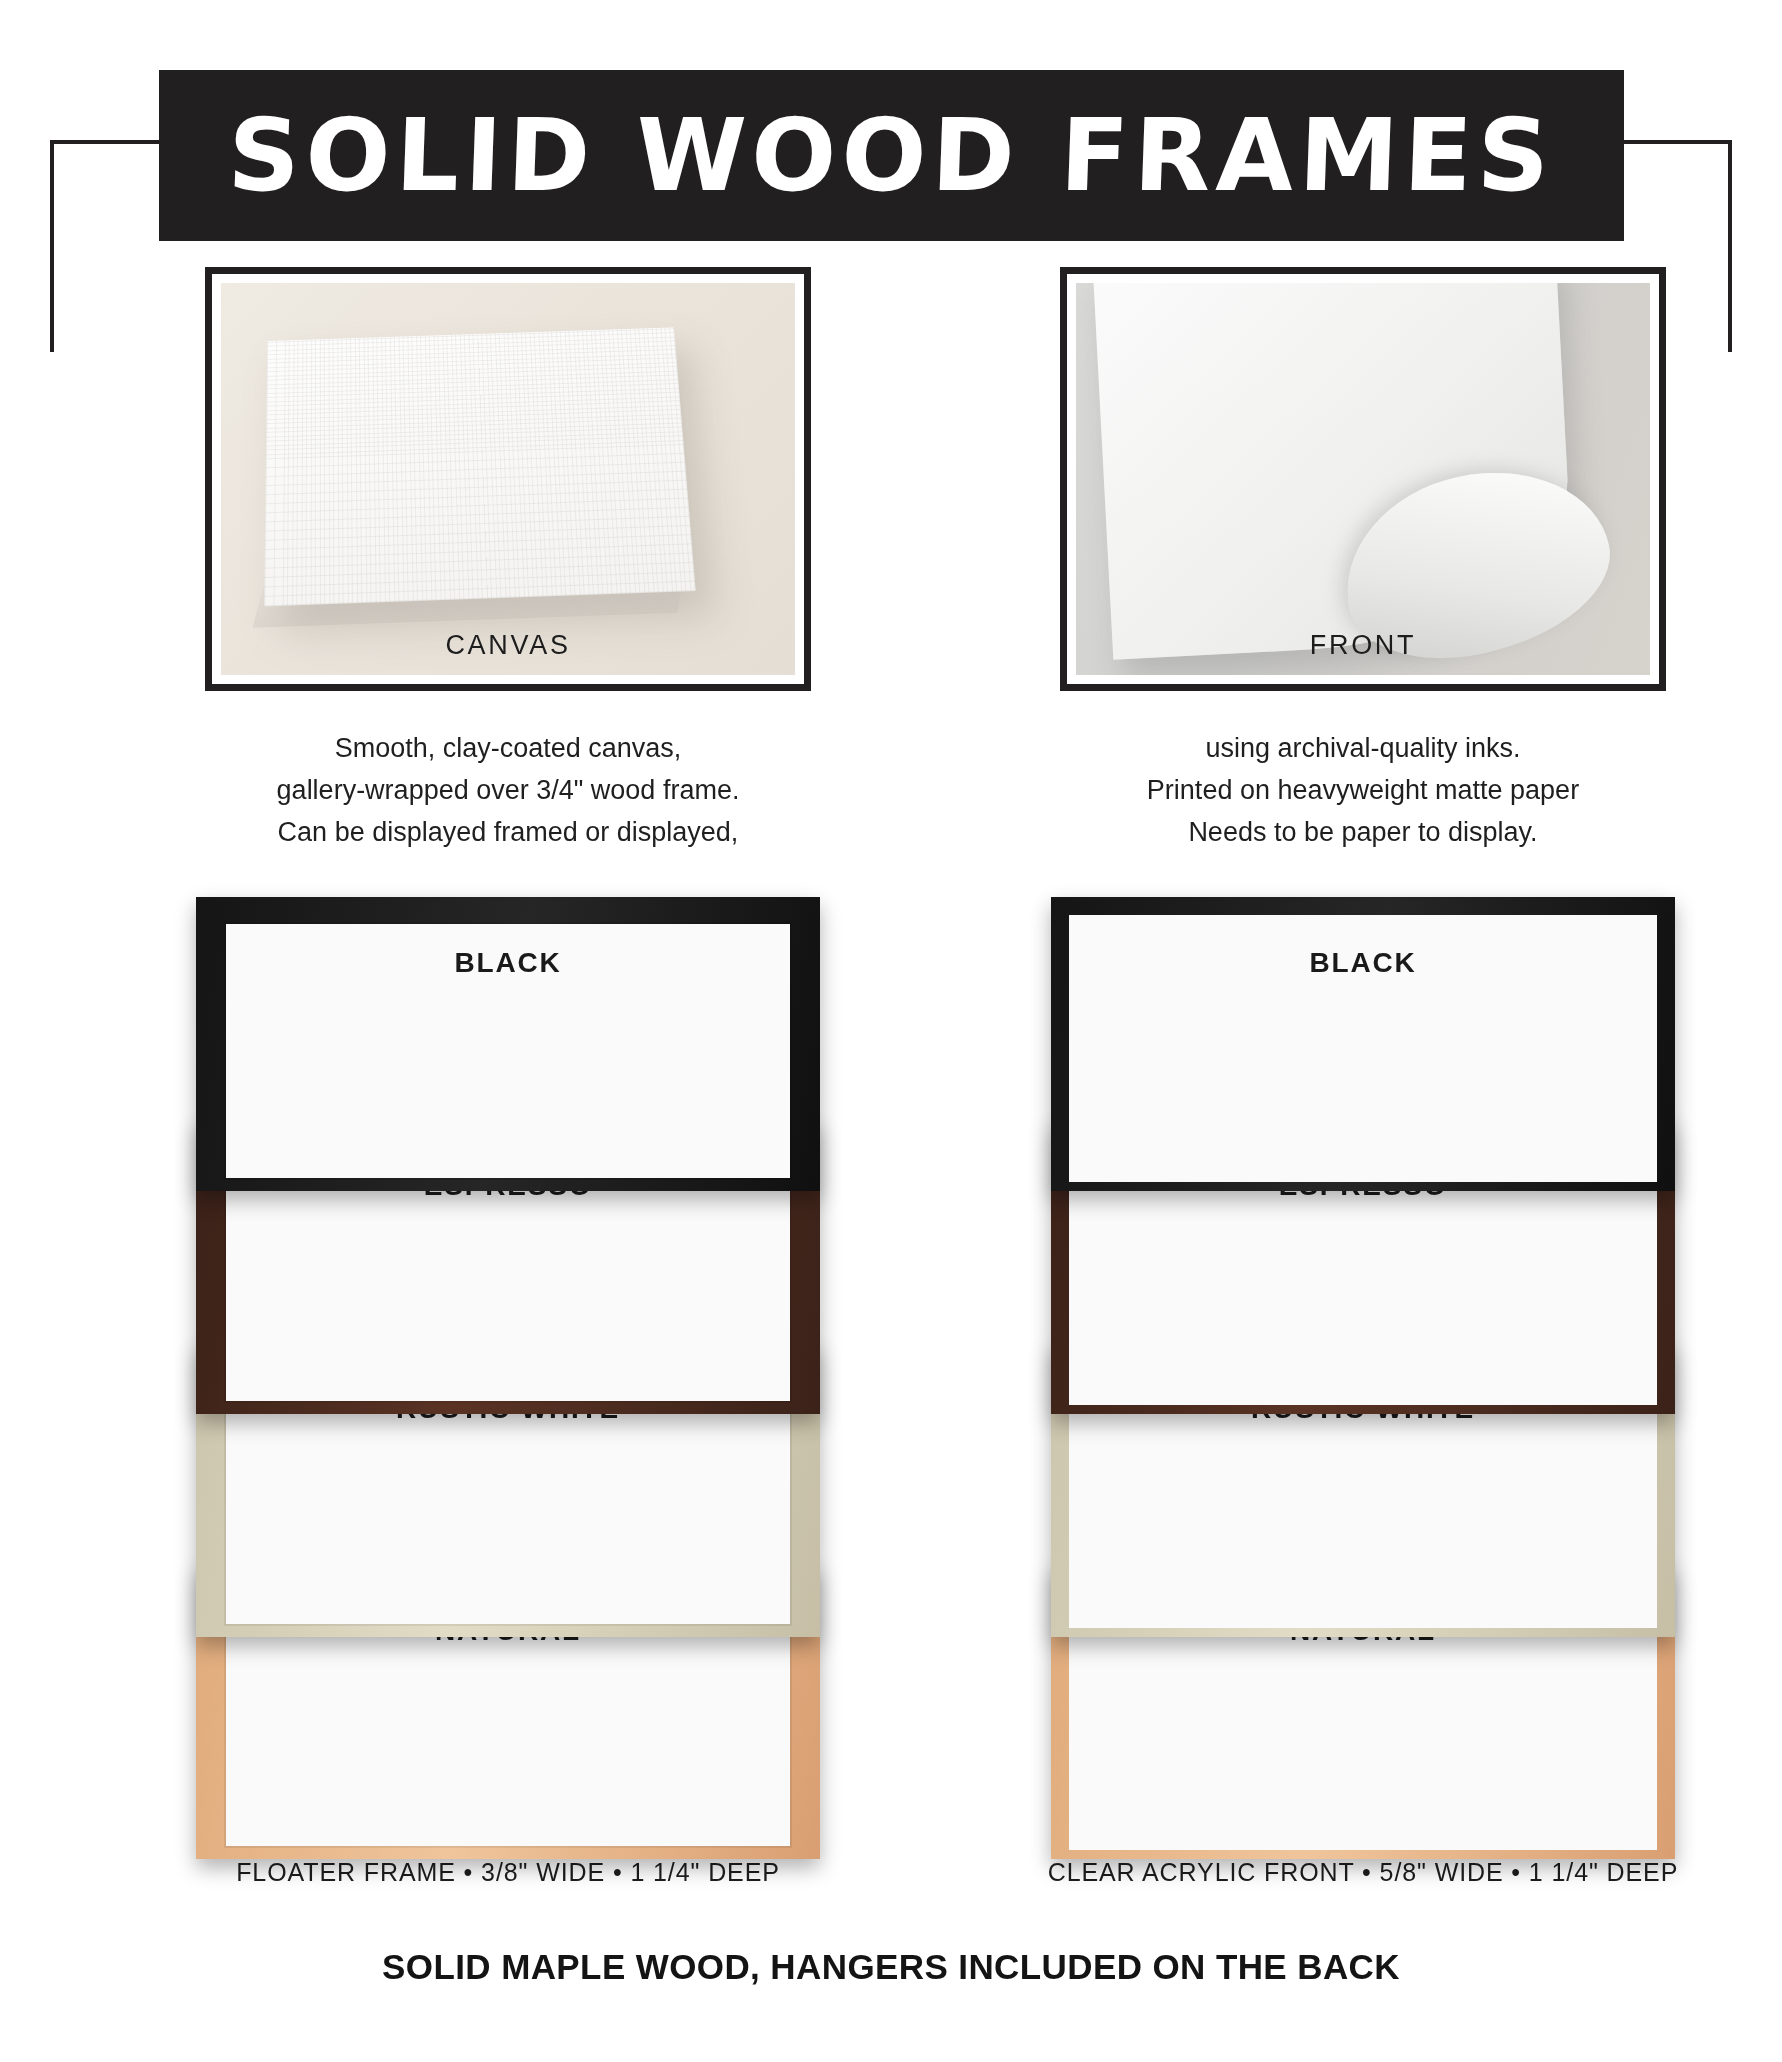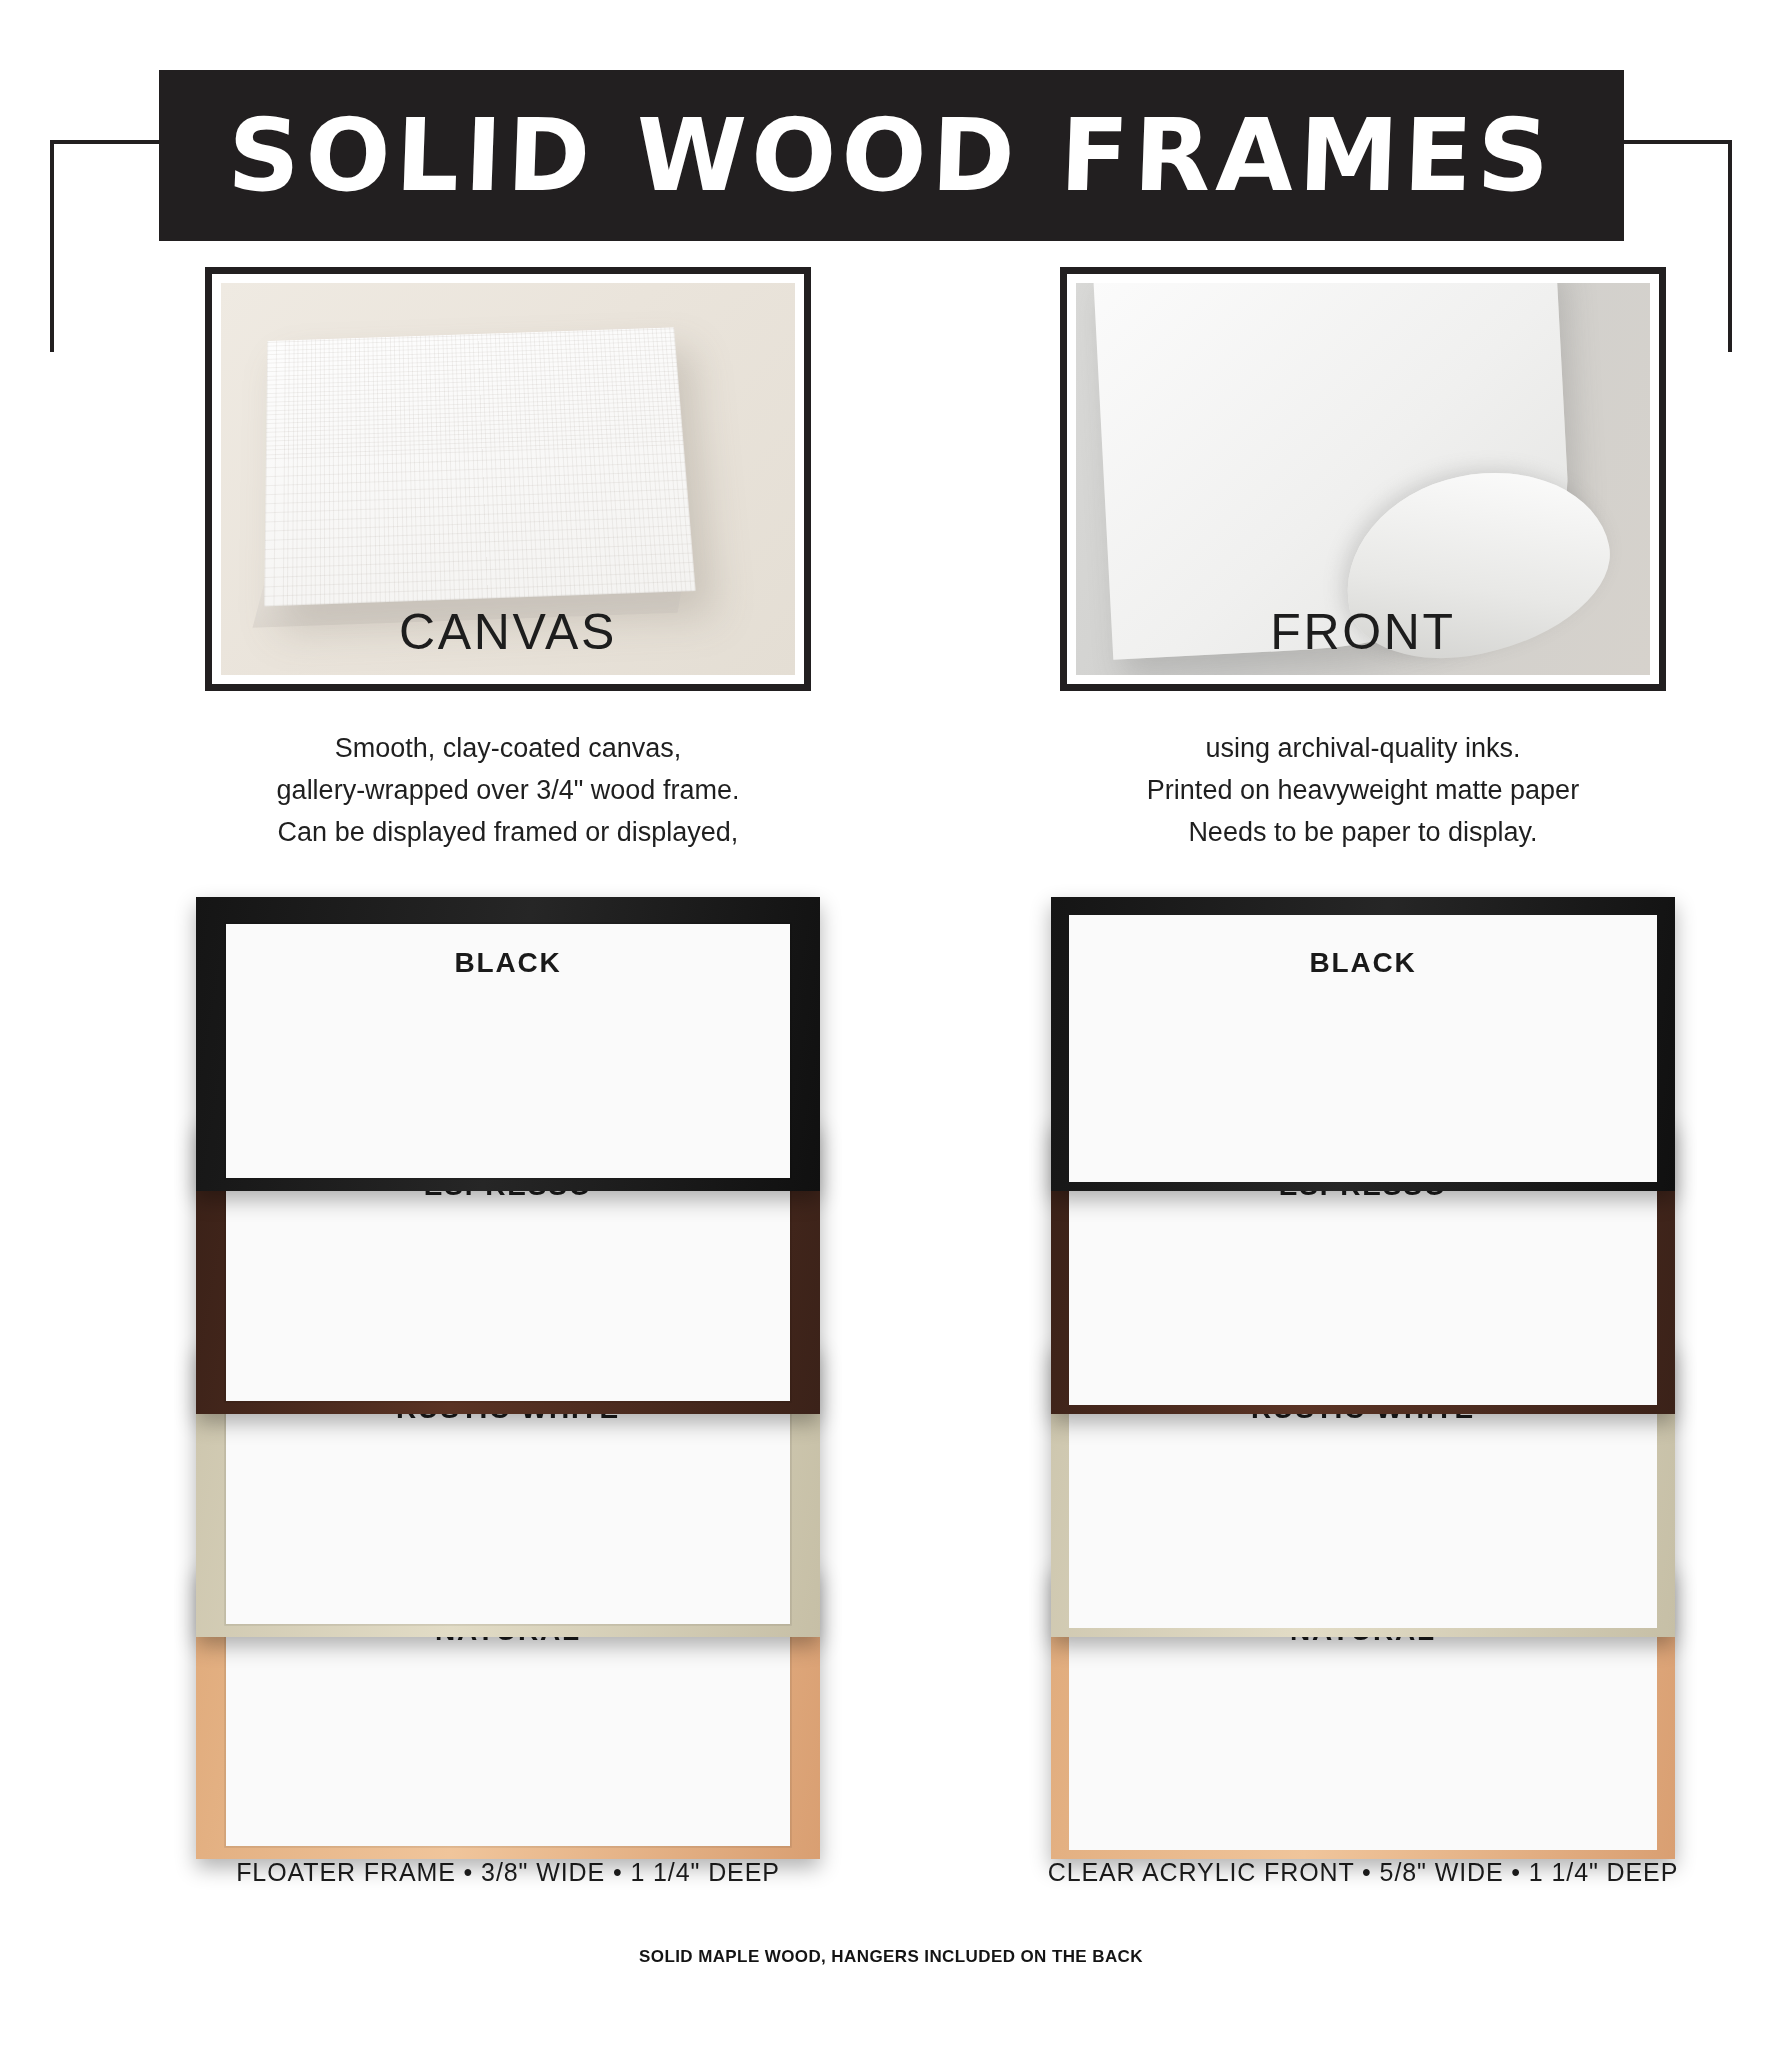--- a/index.html
+++ b/index.html
@@ -152,21 +152,21 @@
     border-radius: 50% 50% 55% 45% / 60% 55% 45% 40%;
     transform: rotate(-12deg);
     box-shadow: -5.3px -5.3px 18px rgba(120,120,120,0.25);
   }
   .media-label {
     position: absolute;
     left: 0;
     right: 0;
     bottom: 14.3px;
     text-align: center;
-    font-size: 50px;
+    font-size: 27px;
     font-weight: normal;
     letter-spacing: 2.7px;
     color: #1d1d1d;
     font-family: "Liberation Sans", sans-serif;
   }
 
   .desc {
     margin-top: 37px;
     text-align: center;
     font-size: 27px;
@@ -231,21 +231,21 @@
   }
   .footnote.left { left: 107px; }
   .footnote.right { left: 962px; }
 
   .bottom-note {
     position: absolute;
     top: 1947px;
     left: 0;
     width: 1782px;
     text-align: center;
-    font-size: 17px;
+    font-size: 35px;
     font-weight: bold;
     letter-spacing: 0.4px;
     color: #141414;
   }
 </style>
 </head>
 <body>
 
 <div class="banner-wrap">
   <div class="bracket left">

